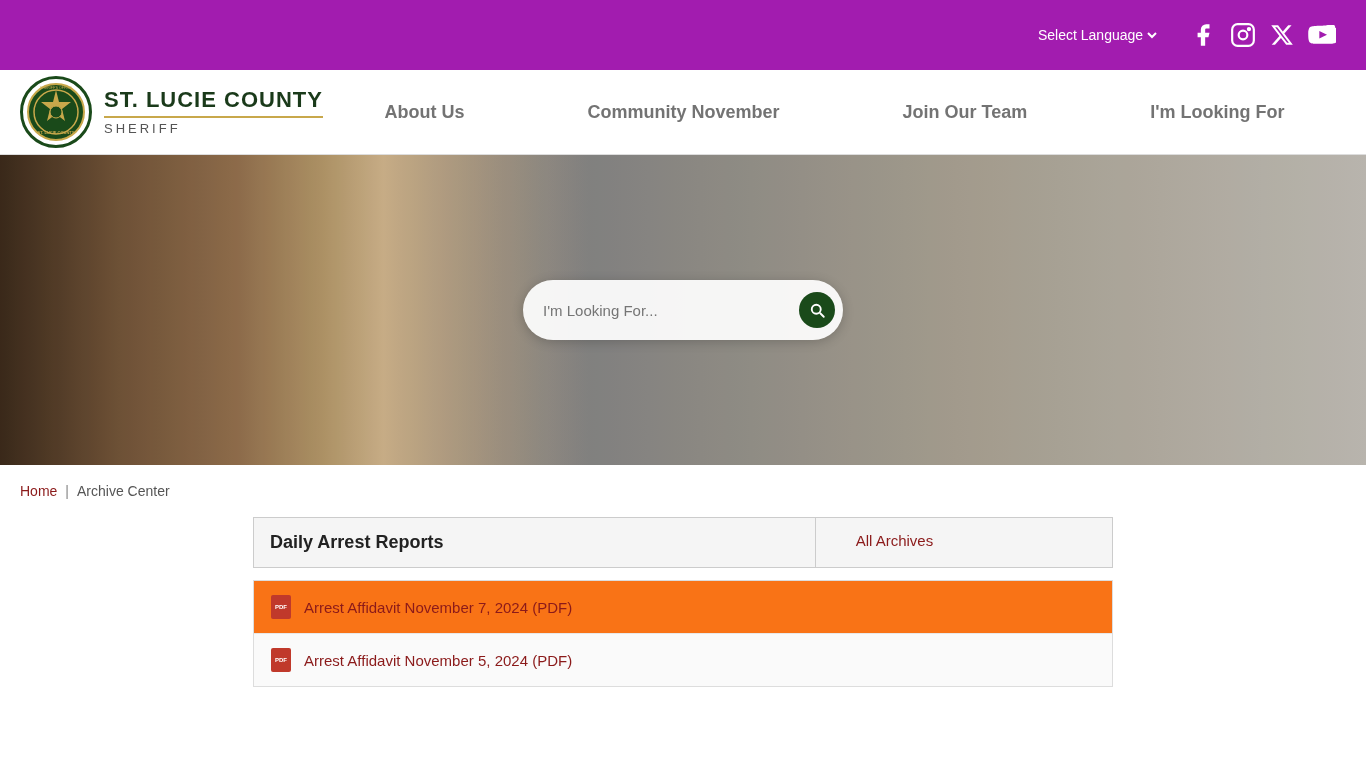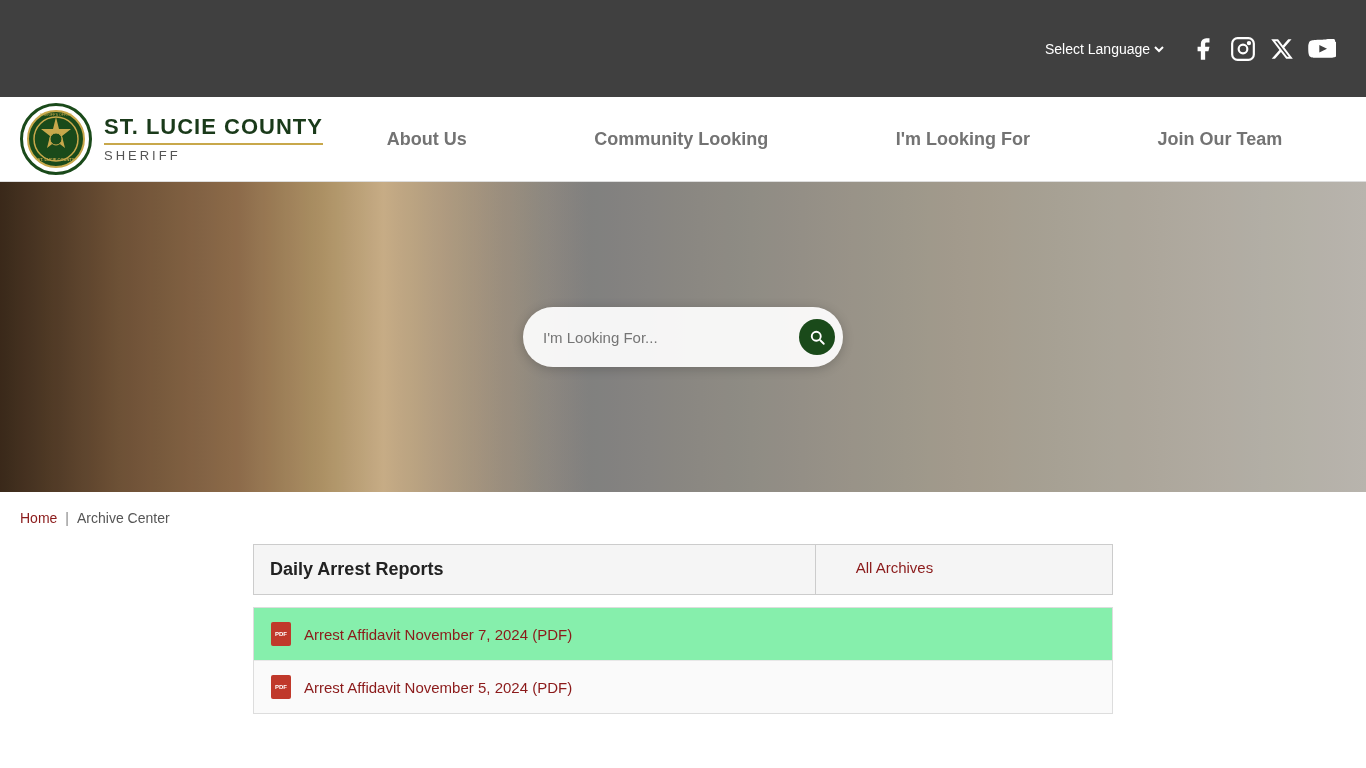--- a/index.html
+++ b/index.html
@@ -1,26 +1,26 @@
 <!DOCTYPE html>
 <html><head>
   <meta charset="utf-8">
   <style>
     * { margin: 0; padding: 0; box-sizing: border-box; }
     body { font-family: Arial, sans-serif; width: 1366px; overflow-x: hidden; background: #fff; }
 
     
     .top-bar {
-      background: #404040;
-      height: 97px;
+      background: #a21caf;
+      height: 70px;
       display: flex;
       align-items: center;
       justify-content: flex-end;
       padding: 0 30px;
-      gap: 23px;
+      gap: 30px;
     }
     .top-bar .lang-select {
       display: flex;
       align-items: center;
       gap: 6px;
       color: #fff;
       font-size: 14px;
       cursor: pointer;
     }
     .top-bar .lang-select select {
@@ -226,21 +226,21 @@
     .doc-list {
       margin-top: 12px;
       border: 1px solid #ddd;
     }
     .doc-item {
       display: flex;
       align-items: center;
       padding: 14px 16px;
       border-bottom: 1px solid #e8e8e8;
       gap: 12px;
-      background: #86efac;
+      background: #f97316;
     }
     .doc-item:last-child { border-bottom: none; }
     .doc-item:nth-child(even) { background: #fafafa; }
     .pdf-icon {
       width: 22px;
       height: 24px;
       flex-shrink: 0;
       display: flex;
       align-items: center;
       justify-content: center;
@@ -324,23 +324,23 @@
         <text x="30" y="7" text-anchor="middle" fill="#c8a84b" font-size="3.5">SHERIFF'S OFFICE</text>
       </svg>
     </div>
     <div class="logo-text">
       <span class="logo-title">ST. LUCIE COUNTY</span>
       <span class="logo-subtitle">SHERIFF</span>
     </div>
   </div>
   <nav class="nav">
     <a class="nav-item" href="#">About Us</a>
-    <a class="nav-item" href="#">Community Looking</a>
+    <a class="nav-item" href="#">Community November</a>
+    <a class="nav-item" href="#">Join Our Team</a>
     <a class="nav-item" href="#">I'm Looking For</a>
-    <a class="nav-item" href="#">Join Our Team</a>
   </nav>
 </div>
 
 <div class="hero">
   <div class="hero-bg"></div>
   <div class="hero-figure"></div>
   <div class="hero-overlay"></div>
   <div class="search-bar-container">
     <input class="search-input" type="text" placeholder="I'm Looking For..." style="">
     <button class="search-btn">

